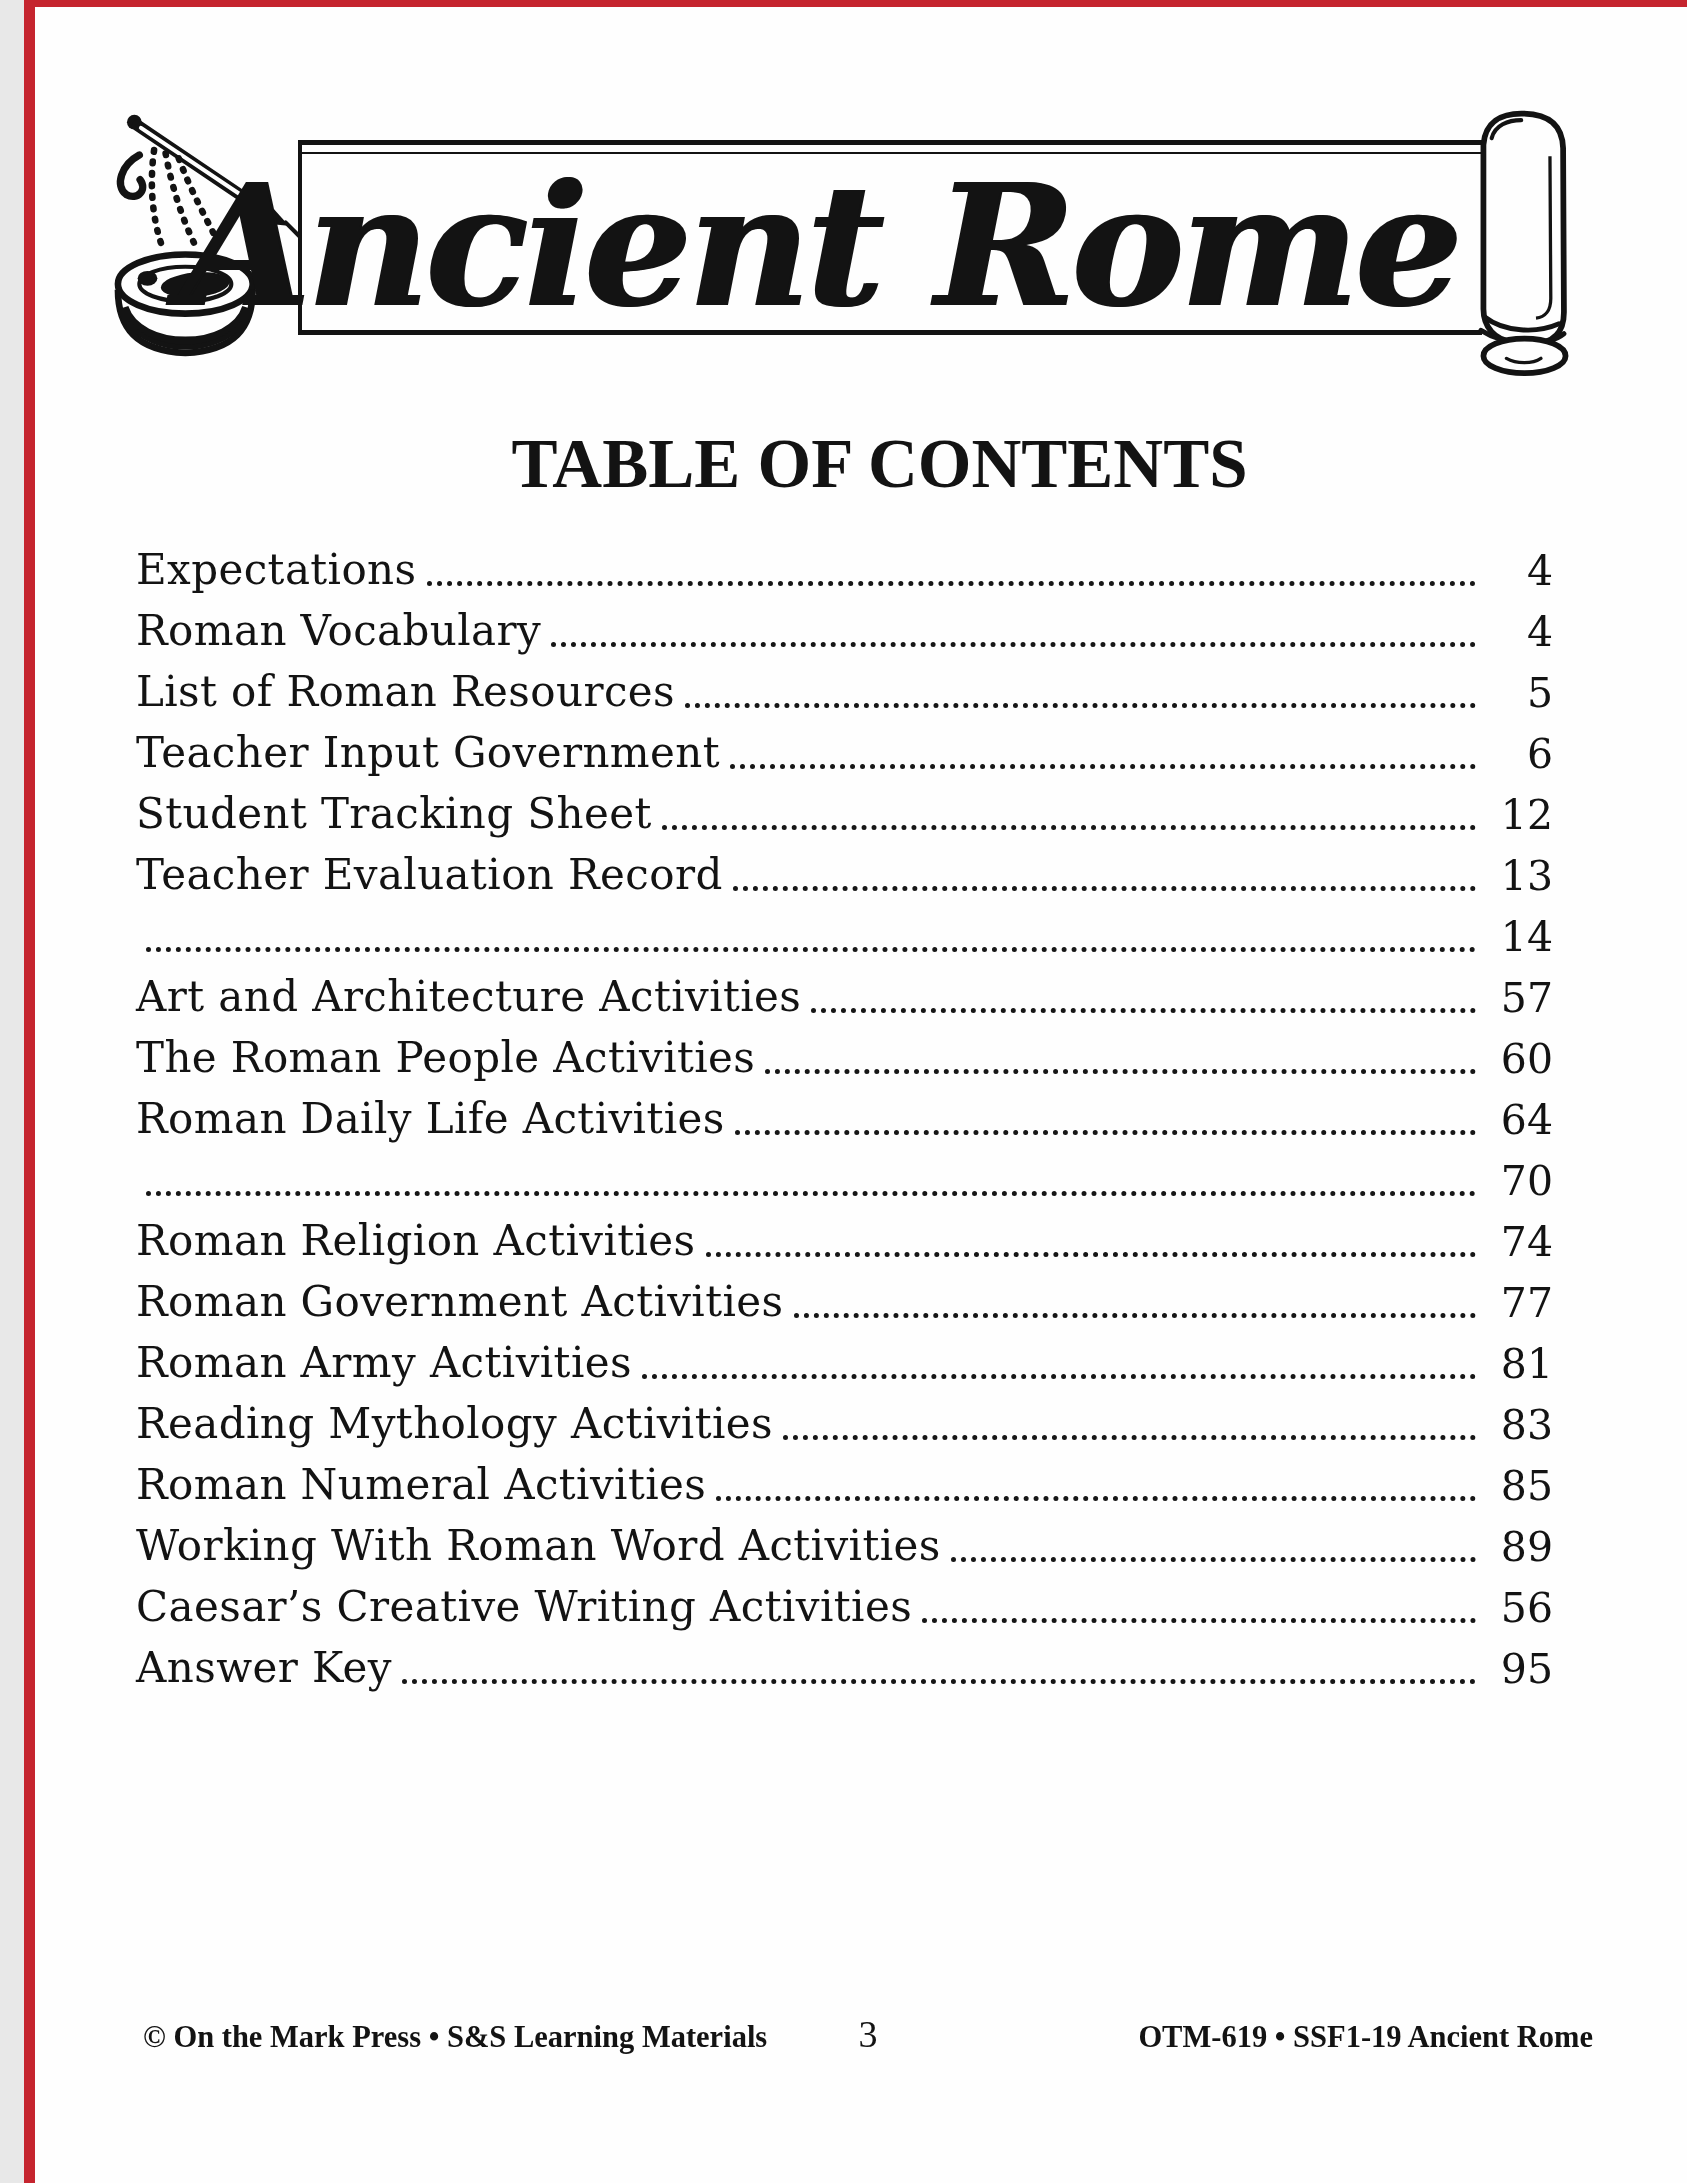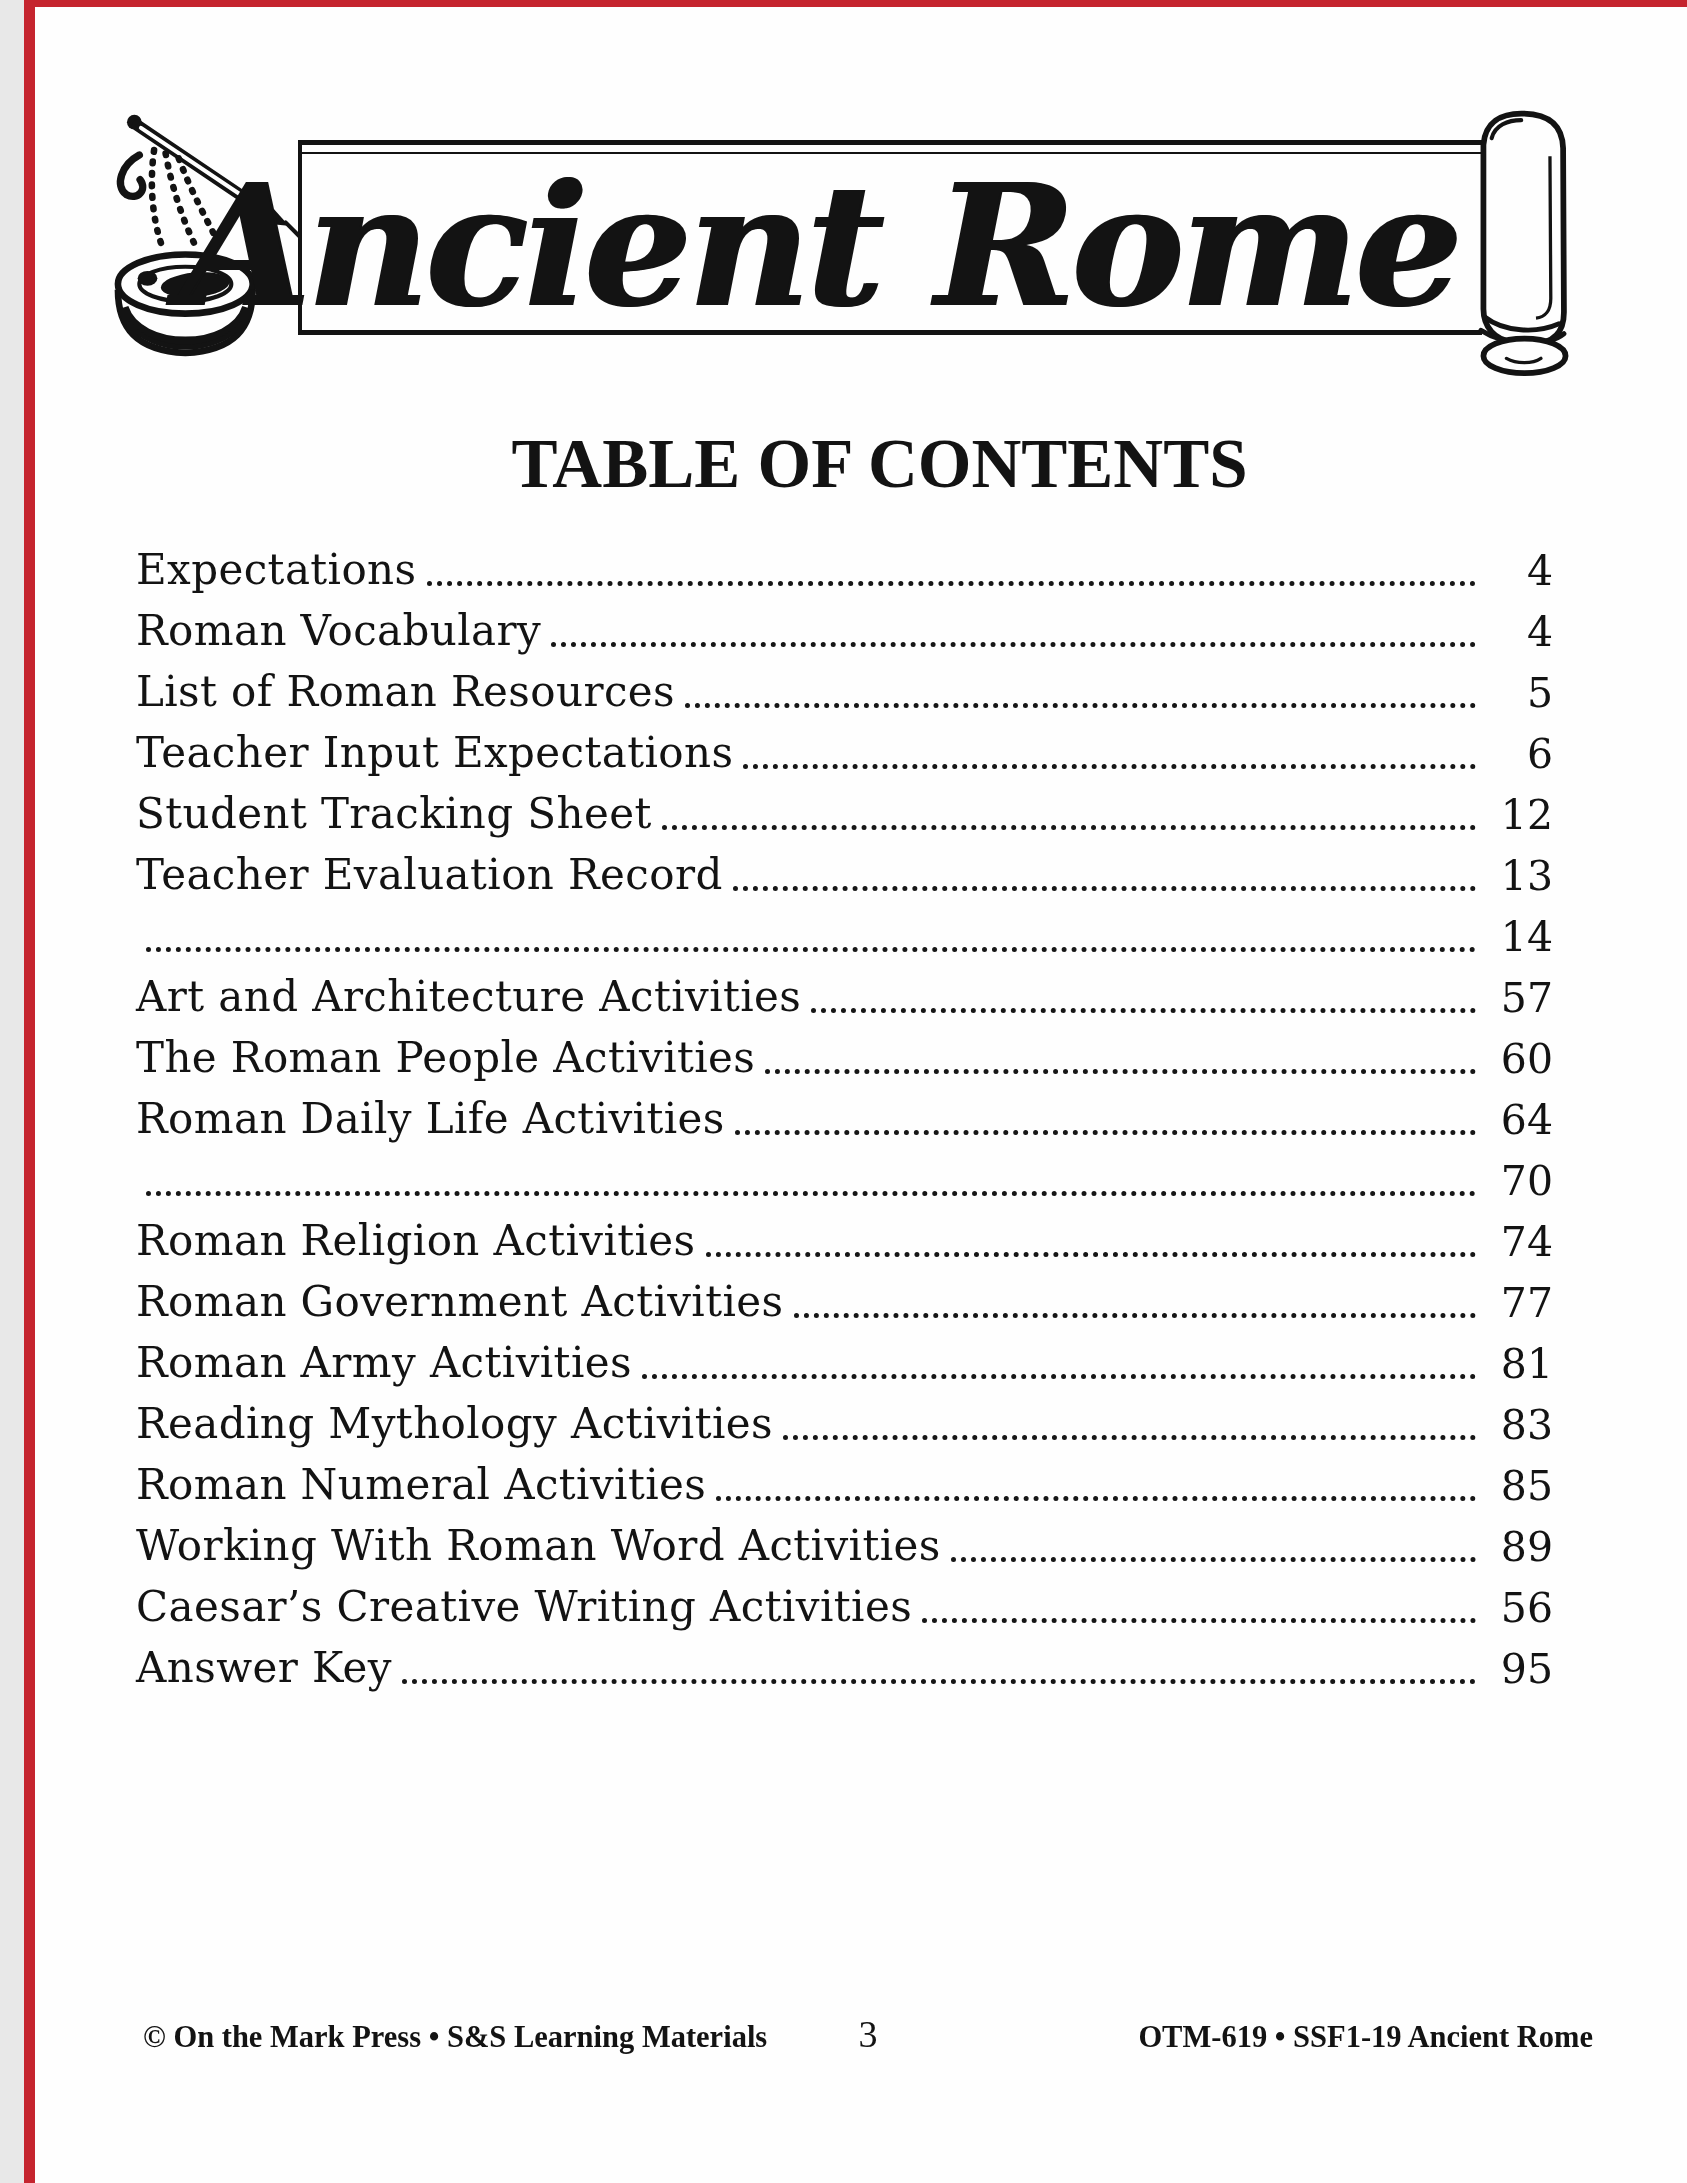--- a/index.html
+++ b/index.html
@@ -94,21 +94,21 @@
         <span class="label">Roman Vocabulary</span>
         <span class="dots"></span>
         <span class="pagenum">4</span>
       </div>
     <div class="row">
         <span class="label">List of Roman Resources</span>
         <span class="dots"></span>
         <span class="pagenum">5</span>
       </div>
     <div class="row">
-        <span class="label">Teacher Input Expectations</span>
+        <span class="label">Teacher Input Government</span>
         <span class="dots"></span>
         <span class="pagenum">6</span>
       </div>
     <div class="row">
         <span class="label">Student Tracking Sheet</span>
         <span class="dots"></span>
         <span class="pagenum">12</span>
       </div>
     <div class="row">
         <span class="label">Teacher Evaluation Record</span>

